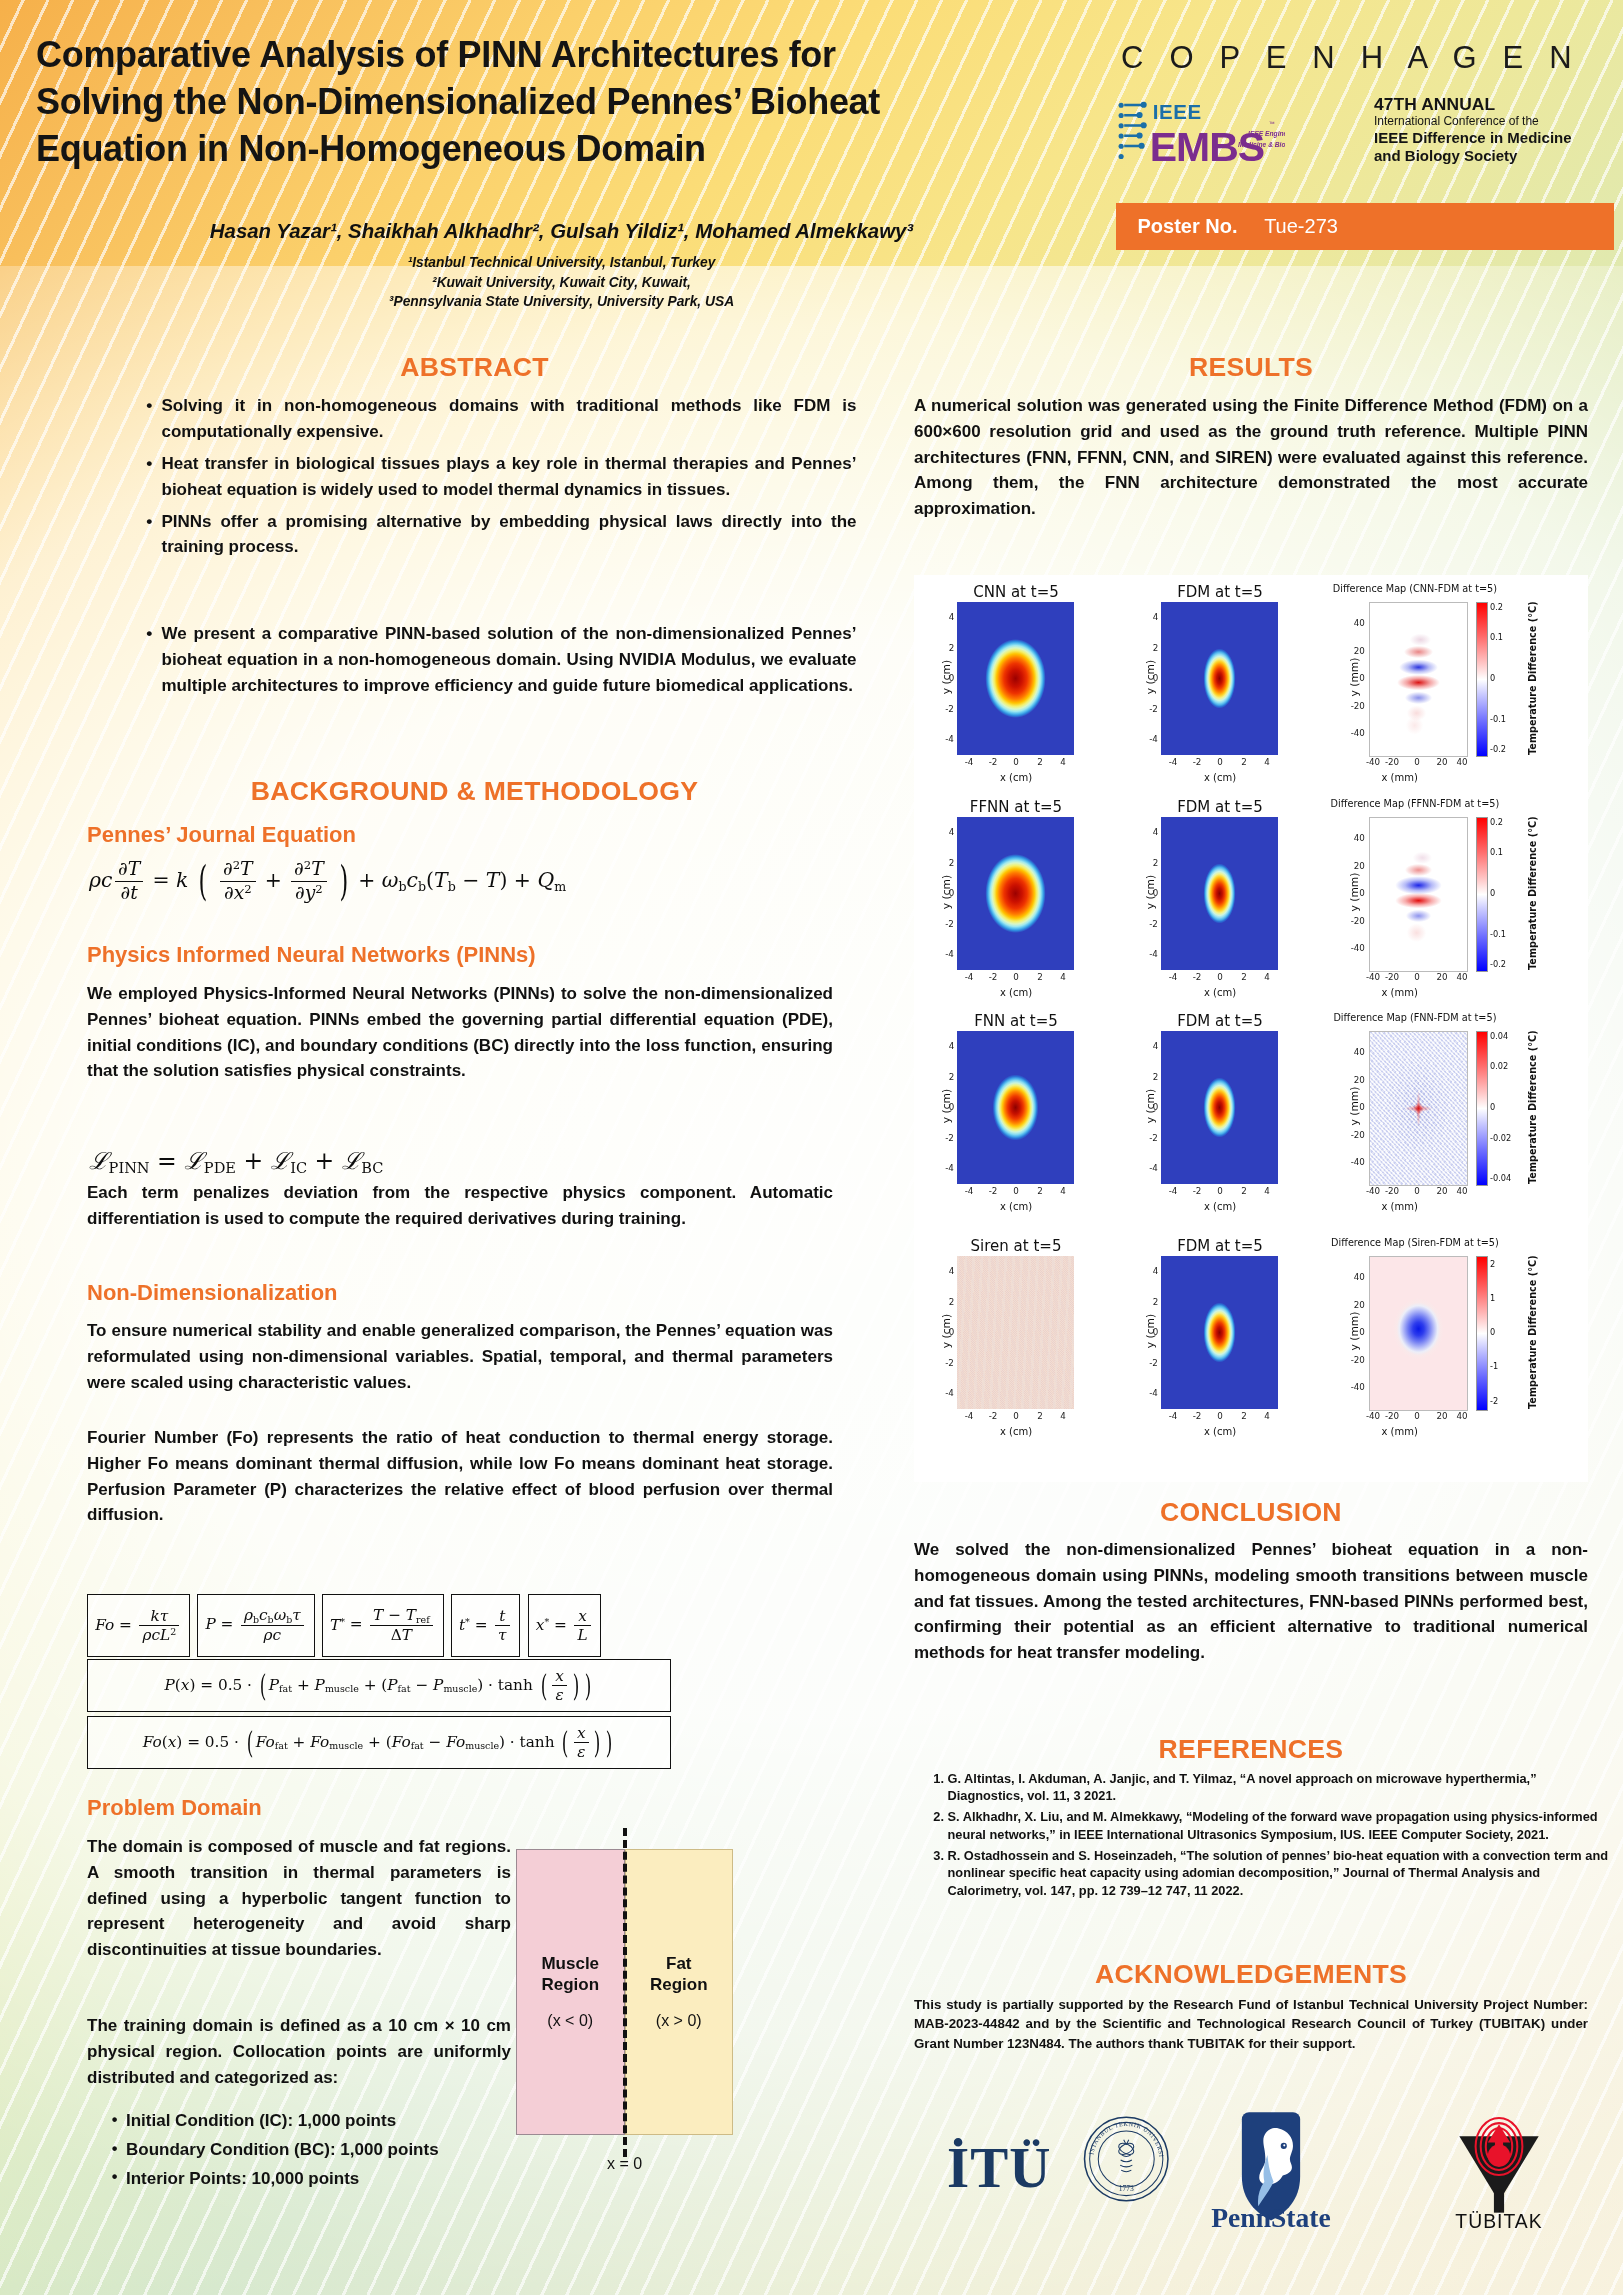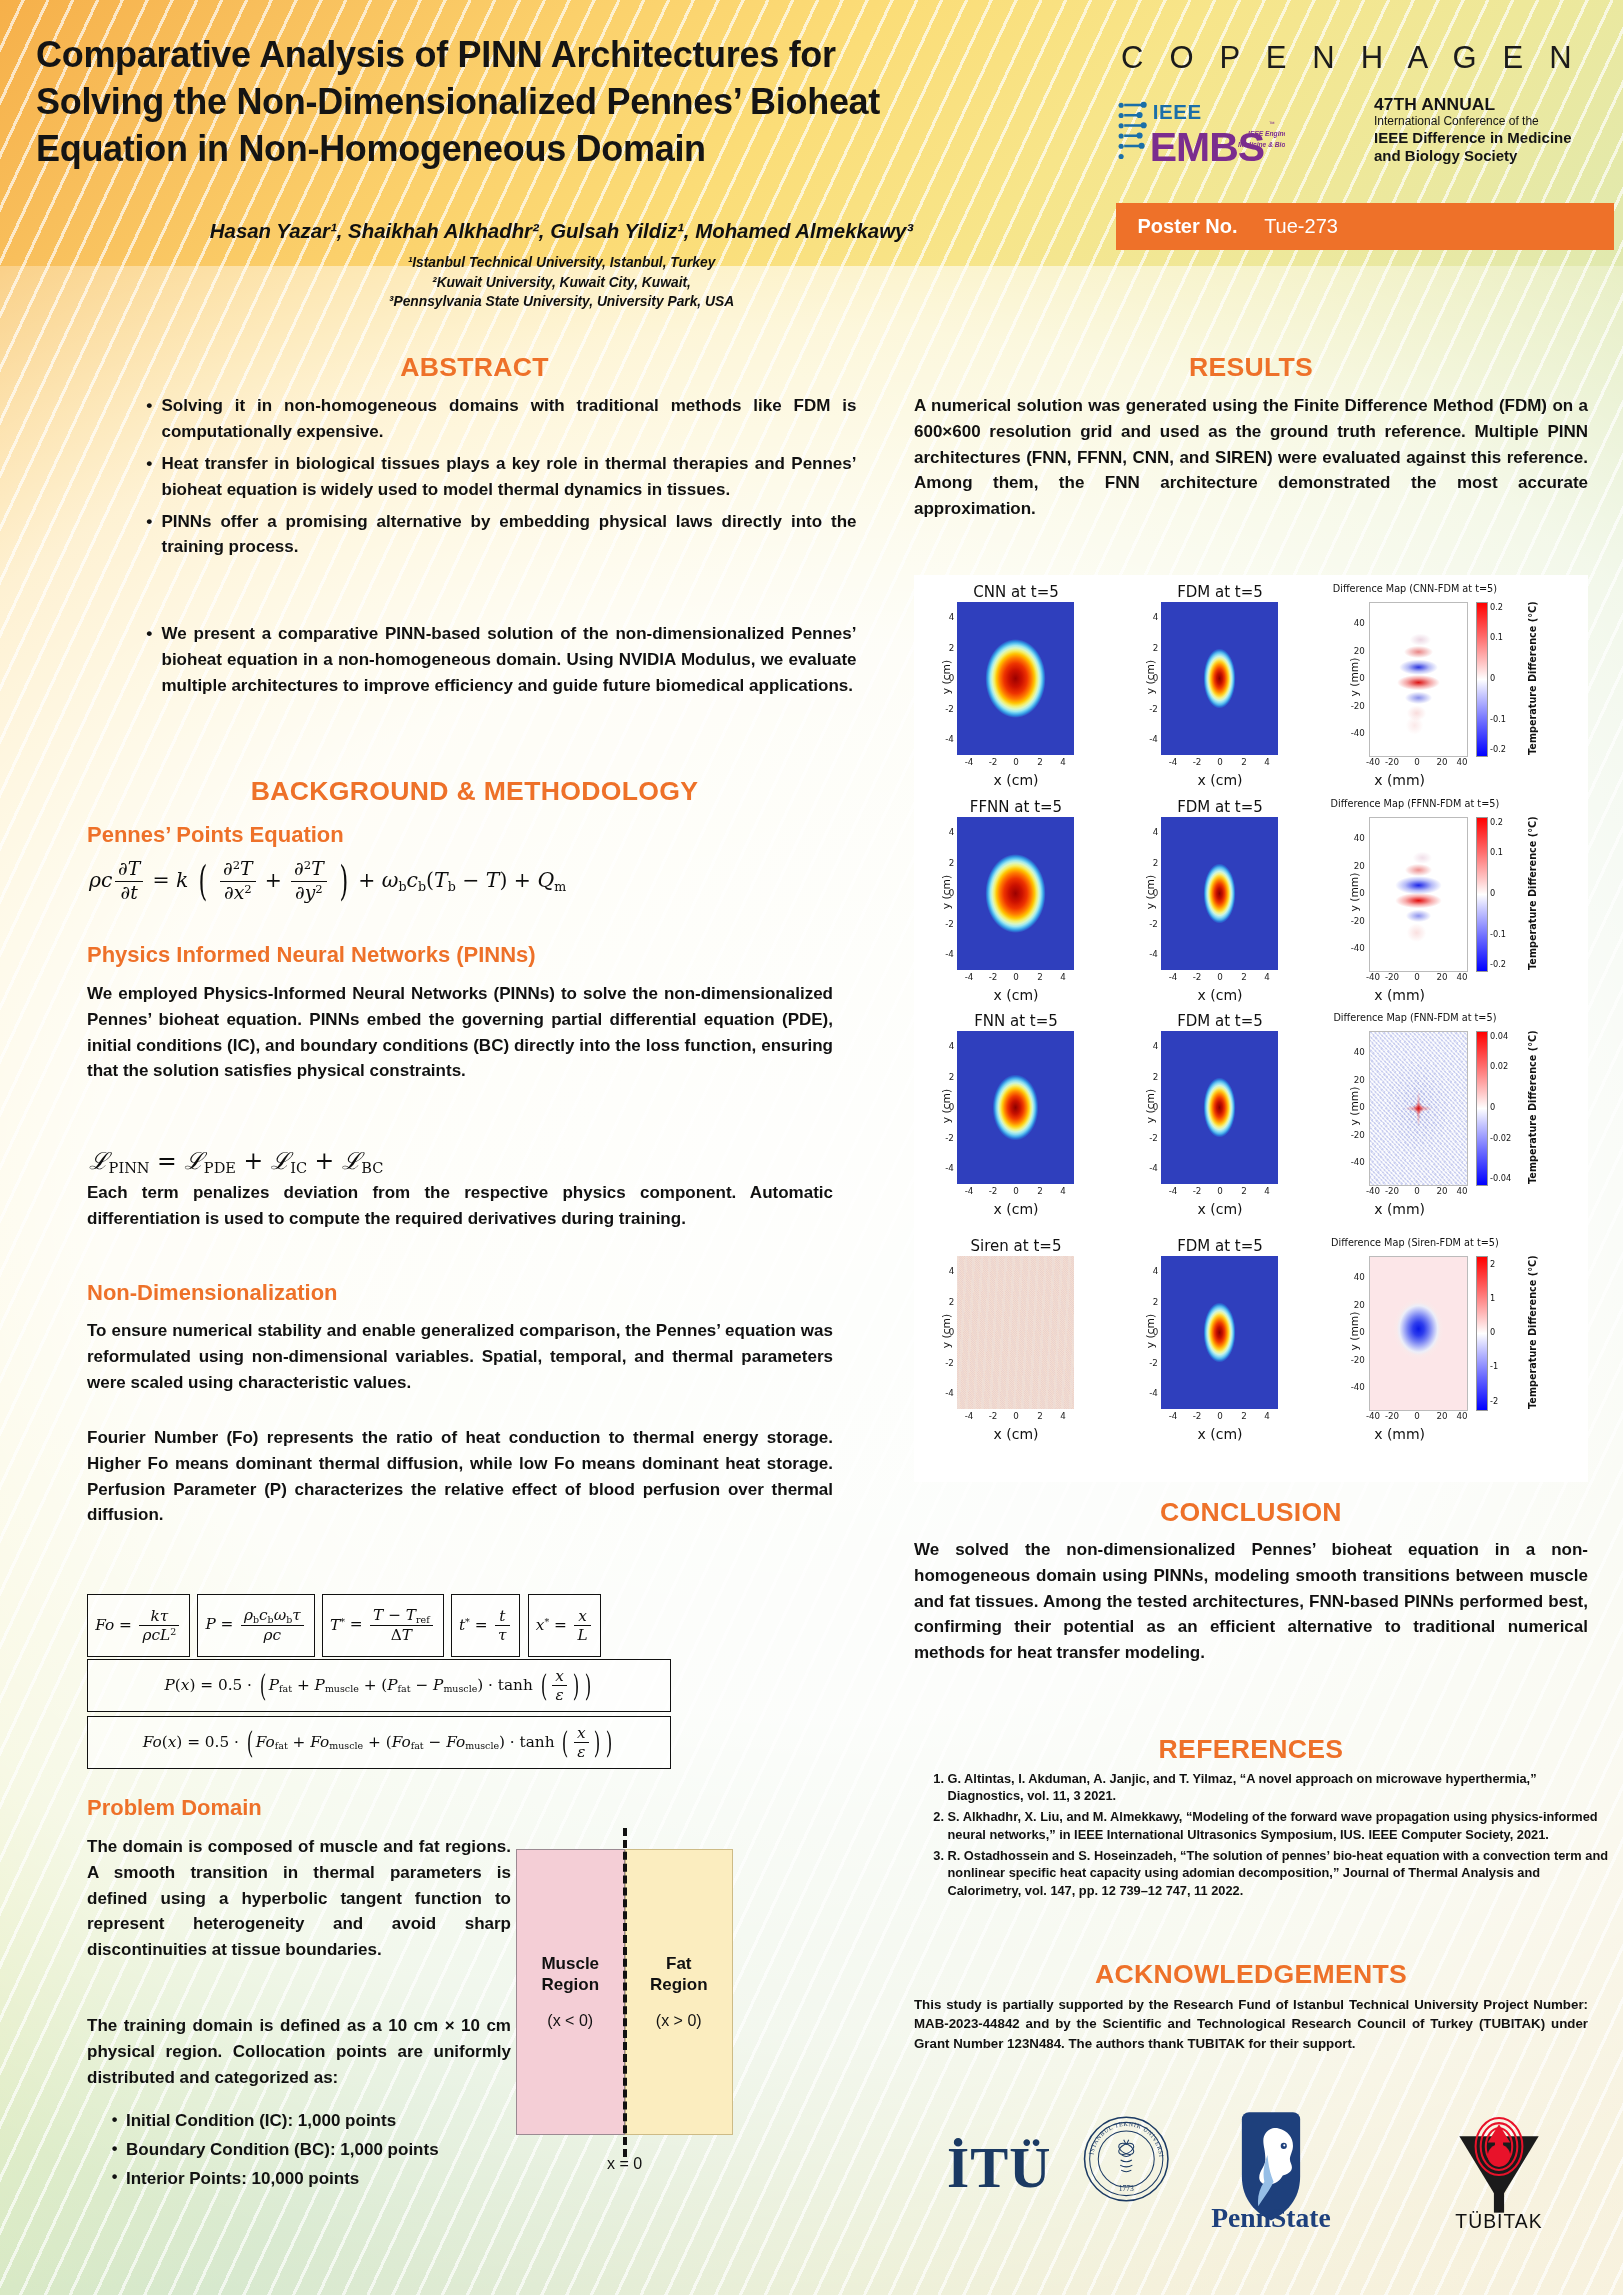--- a/index.html
+++ b/index.html
@@ -120,21 +120,21 @@
   #figwrap{position:absolute;left:914px;top:575px;width:674px;height:907px;
            background:#fff;}
   .frow{position:absolute;left:0;width:674px;height:215px;}
   .cell{position:absolute;top:0;height:215px;}
   .ctitle{position:absolute;top:8.2px;left:0;width:100%;text-align:center;
           font-size:15px;color:#111;font-family:"DejaVu Sans",sans-serif;white-space:nowrap;}
   .ctitle.sm{font-size:9.7px;}
   .plot{position:absolute;}
   .ax-y{position:absolute;left:-27.6px;top:50%;transform:translateY(-50%) rotate(-90deg);
         font-size:10.7px;color:#111;white-space:nowrap;font-family:"DejaVu Sans",sans-serif;}
-  .ax-x{position:absolute;left:0;width:100%;text-align:center;font-size:14px;color:#111;
+  .ax-x{position:absolute;left:0;width:100%;text-align:center;font-size:10px;color:#111;
         font-family:"DejaVu Sans",sans-serif;}
   .tick{position:absolute;font-size:8.7px;color:#222;font-family:"DejaVu Sans",sans-serif;}
   .tickx{transform:translateX(-50%);}
   .ticky{transform:translateY(-50%);text-align:right;}
   .cbar{position:absolute;width:10.2px;border:0.5px solid #999;}
   .cbl{position:absolute;left:13.3px;font-size:8.2px;color:#111;transform:translateY(-50%);
        font-family:"DejaVu Sans",sans-serif;white-space:nowrap;}
   .cbtitle{position:absolute;font-size:9.7px;color:#111;white-space:nowrap;
       transform-origin:0 0;transform:rotate(-90deg);font-family:"DejaVu Sans",sans-serif;
       font-weight:bold;}
@@ -218,21 +218,21 @@
     <li>Solving it in non-homogeneous domains with traditional methods like FDM is computationally expensive.</li>
     <li>Heat transfer in biological tissues plays a key role in thermal therapies and Pennes’ bioheat equation is widely used to model thermal dynamics in tissues.</li>
     <li>PINNs offer a promising alternative by embedding physical laws directly into the training process.</li>
   </ul>
   <ul class="bul body" style="position:absolute;left:138px;top:621px;width:695px;">
     <li>We present a comparative PINN-based solution of the non-dimensionalized Pennes’ bioheat equation in a non-homogeneous domain. Using NVIDIA Modulus, we evaluate multiple architectures to improve efficiency and guide future biomedical applications.</li>
   </ul>
 
   <div class="secth" style="position:absolute;left:117px;top:776px;width:715px;">BACKGROUND &amp; METHODOLOGY</div>
 
-  <div class="subh" style="position:absolute;left:87px;top:822px;">Pennes’ Points Equation</div>
+  <div class="subh" style="position:absolute;left:87px;top:822px;">Pennes’ Journal Equation</div>
 
   <div class="eq" style="position:absolute;left:89px;top:857px;font-size:20.4px;">
     <span class="ital">ρc</span><span class="frac" style="font-size:.92em">
       <span class="n ital">∂T</span><span class="d ital">∂t</span></span>
     = <span class="ital">k</span>
     <span class="paren">(</span>
     <span class="frac" style="font-size:.92em"><span class="n ital">∂<span class="sup">2</span>T</span>
       <span class="d ital">∂x<span class="sup">2</span></span></span>
     +
     <span class="frac" style="font-size:.92em"><span class="n ital">∂<span class="sup">2</span>T</span>

